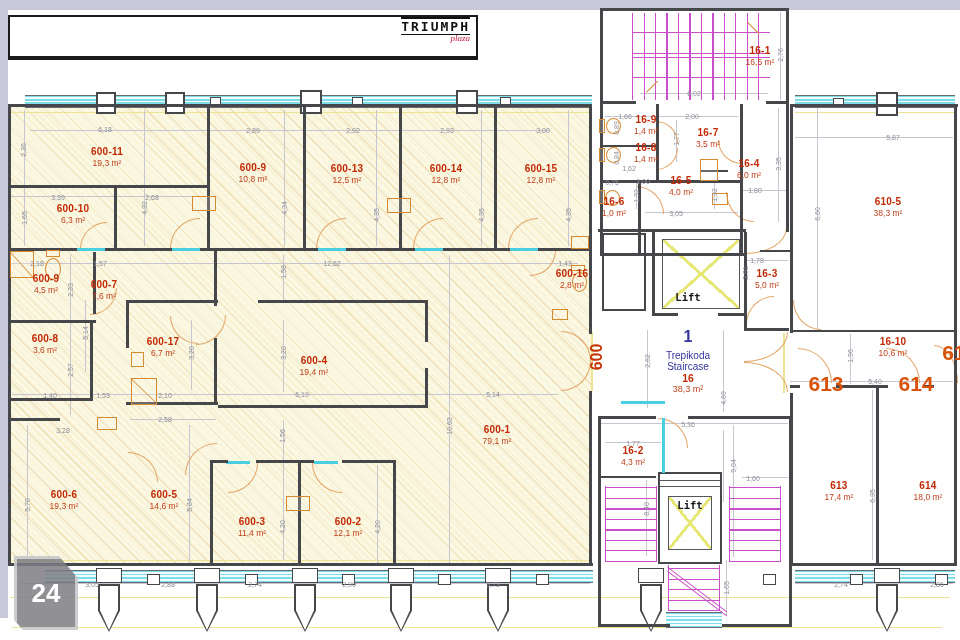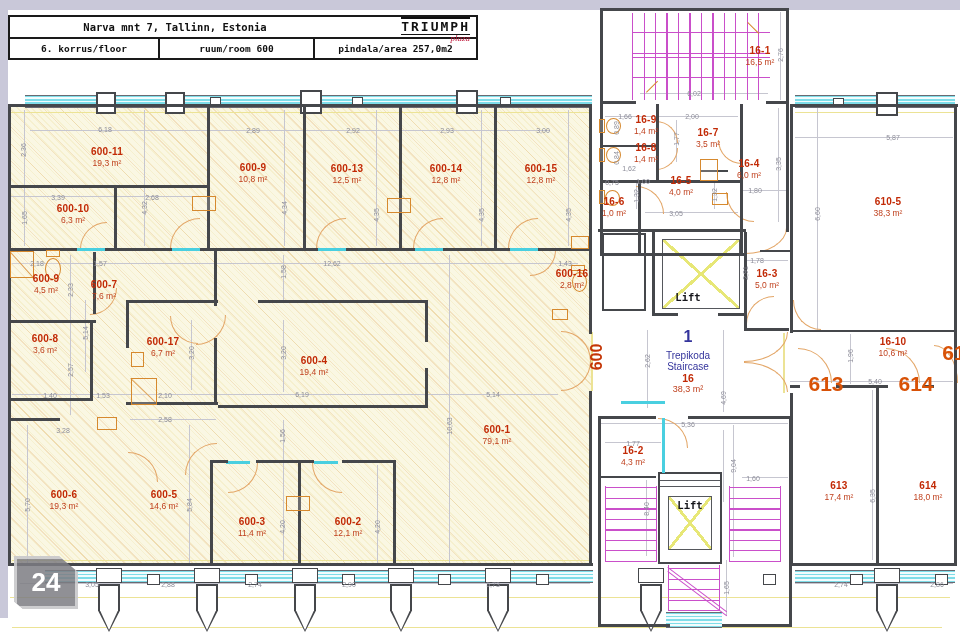--- a/index.html
+++ b/index.html
@@ -46,21 +46,21 @@
   .dim.v{transform:translate(-50%,-50%) rotate(-90deg);}
   .doorlbl{position:absolute;transform:translate(-50%,-50%);font-size:21px;font-weight:bold;color:#d85207;white-space:nowrap;}
   .doorlbl.rot600{font-size:16px;color:#c43505;transform:translate(-50%,-50%) rotate(-90deg);}
   .liftlbl{position:absolute;transform:translate(-50%,-50%);font-size:10.5px;font-weight:bold;color:#17171c;
            font-family:"DejaVu Sans Mono",monospace;}
   .stg span{position:absolute;transform:translate(-50%,-50%);white-space:nowrap;}
   .st-num{font-size:16px;font-weight:bold;color:#34349c;}
   .st-et,.st-en{font-size:10px;color:#34349c;text-align:right;}
   .st-no{font-size:10.5px;font-weight:bold;color:#c22a06;text-align:right;}
   .st-area{font-size:9px;color:#bf3f1c;}
-  .badge{position:absolute;left:14px;top:556px;width:64px;height:53px;background:rgba(125,125,131,.85);
+  .badge{position:absolute;left:14px;top:556px;width:64px;height:74px;background:rgba(125,125,131,.85);
     clip-path:polygon(0 0,70% 0,100% 30%,100% 100%,14% 100%,0 86%);
     box-shadow:inset 0 0 0 3px rgba(255,255,255,.55);
     display:flex;align-items:center;justify-content:center;color:#fff;font-size:26px;font-weight:bold;}
   
   .tb{position:absolute;left:8px;top:15px;width:470px;height:45px;background:#fff;border:2px solid #1a1a1a;
       display:flex;flex-direction:column;font-family:"DejaVu Sans Mono",monospace;}
   .tb-r1{flex:1;border-bottom:2px solid #1a1a1a;position:relative;display:flex;align-items:center;}
   .tb-addr{position:absolute;left:0;width:330px;text-align:center;font-size:10.5px;font-weight:bold;color:#111;}
   .brand{position:absolute;right:6px;top:1px;text-align:right;line-height:1;}
   .brand b{font-size:13px;font-weight:bold;letter-spacing:2px;color:#111;border-top:2px solid #111;border-bottom:1px solid #111;}
@@ -531,30 +531,24 @@
       <span class="dim" style="left: 633px; top: 443px;">1,77</span>
       <span class="dim v" style="left: 733px; top: 466px;">9,04</span>
       <span class="dim" style="left: 753px; top: 478px;">1,60</span>
       <span class="dim v" style="left: 646px; top: 509px;">8,40</span>
       <span class="dim v" style="left: 872px; top: 496px;">6,35</span>
       <span class="dim v" style="left: 726px; top: 588px;">1,65</span>
     </div>
 
   <div class="tb">
     <div class="tb-r1">
-      <span class="tb-addr">Narva mnt 7, Tallinn, Estonia</span>
       <span class="brand">
         <b>TRIUMPH</b>
         <em>plaza</em>
       </span>
-    </div>
-    <div class="tb-r2">
-      <span class="tb-c1">6. korrus/floor</span>
-      <span class="tb-c2">ruum/room 600</span>
-      <span class="tb-c3">pindala/area 257,0m2</span>
     </div>
   </div>
 
 
   <div class="stg">
     <span class="st-num" style="left:688px;top:337px">1</span>
     <span class="st-et" style="left:688px;top:355px">Trepikoda</span>
     <span class="st-en" style="left:688px;top:366px">Staircase</span>
     <span class="st-no" style="left:688px;top:378px">16</span>
     <span class="st-area" style="left:688px;top:389px">38,3 m²</span>

